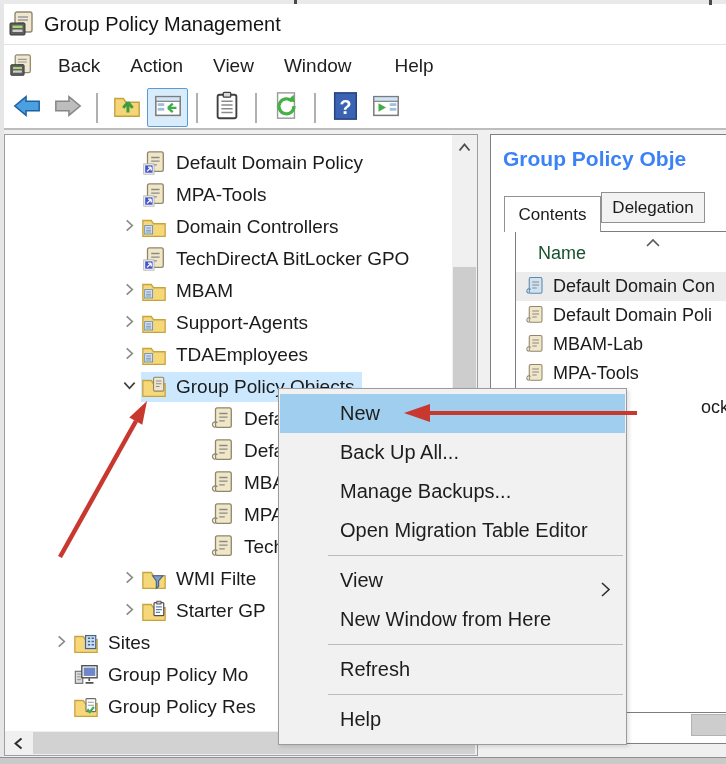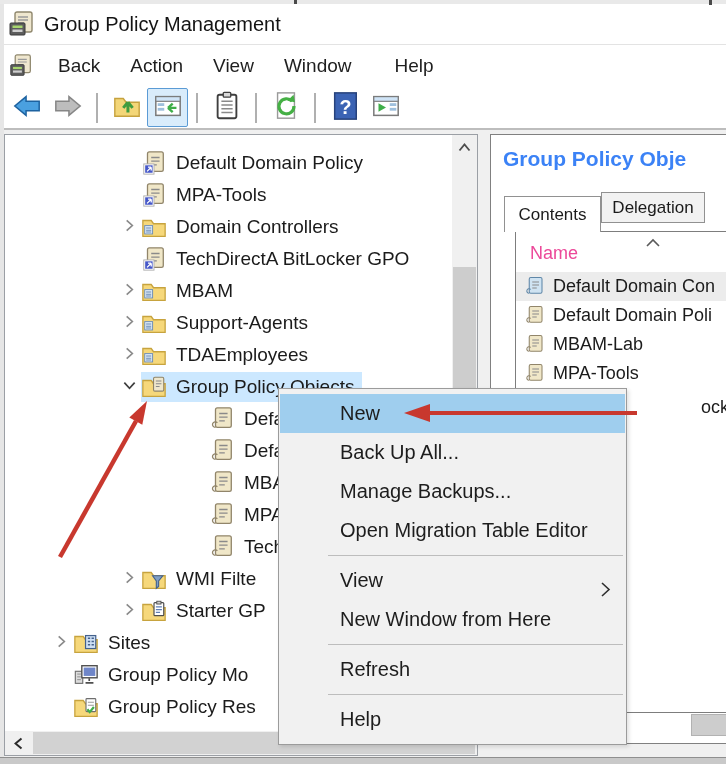--- a/index.html
+++ b/index.html
@@ -63,21 +63,21 @@
   
   .rightpane{position:absolute;left:490px;top:134px;width:240px;height:610px;background:#fff;
              border:1px solid #808080;border-right:none;box-sizing:border-box;}
   .rp-title{position:absolute;left:12px;top:12px;font-size:21px;font-weight:bold;color:#3b82f6;white-space:nowrap;}
   .tab{position:absolute;box-sizing:border-box;font-size:17px;display:flex;align-items:center;justify-content:center;
        border:1px solid #919191;}
   .tab.active{left:13px;top:52px;width:97px;height:36px;background:#fff;border-bottom:none;z-index:2;margin-top:9px;}
   .tab.inactive{left:110px;top:57px;width:104px;height:31px;background:#f2f2f2;}
   .listbox{position:absolute;left:24px;top:96px;width:262px;height:482px;background:#fff;border:1px solid #7d7d7d;box-sizing:border-box;}
   .sortcaret{position:absolute;left:128px;top:2px;width:18px;height:10px;}
-  .colheader{position:absolute;left:14px;top:11px;font-size:18px;color:#ec4899;}
+  .colheader{position:absolute;left:22px;top:11px;font-size:18px;color:#14532d;}
   .lrows{position:absolute;left:0;top:40px;right:0;}
   .list-row{height:29px;display:flex;align-items:center;font-size:18px;padding-left:8px;white-space:nowrap;}
   .list-row .licon{width:21px;height:21px;margin-right:8px;flex:0 0 21px;}
   .list-row .licon svg{width:21px;height:21px;display:block;}
   .list-row.first{background:#ececec;}
   .frag{position:absolute;left:210px;top:262px;font-size:18px;}
   .rp-hscroll{position:absolute;left:200px;top:579px;width:40px;height:20px;background:#cdcdcd;border:1px solid #b2b2b2;}
 
   
   .ctxmenu{position:absolute;left:278px;top:388px;width:349px;background:#f1f1f1;

